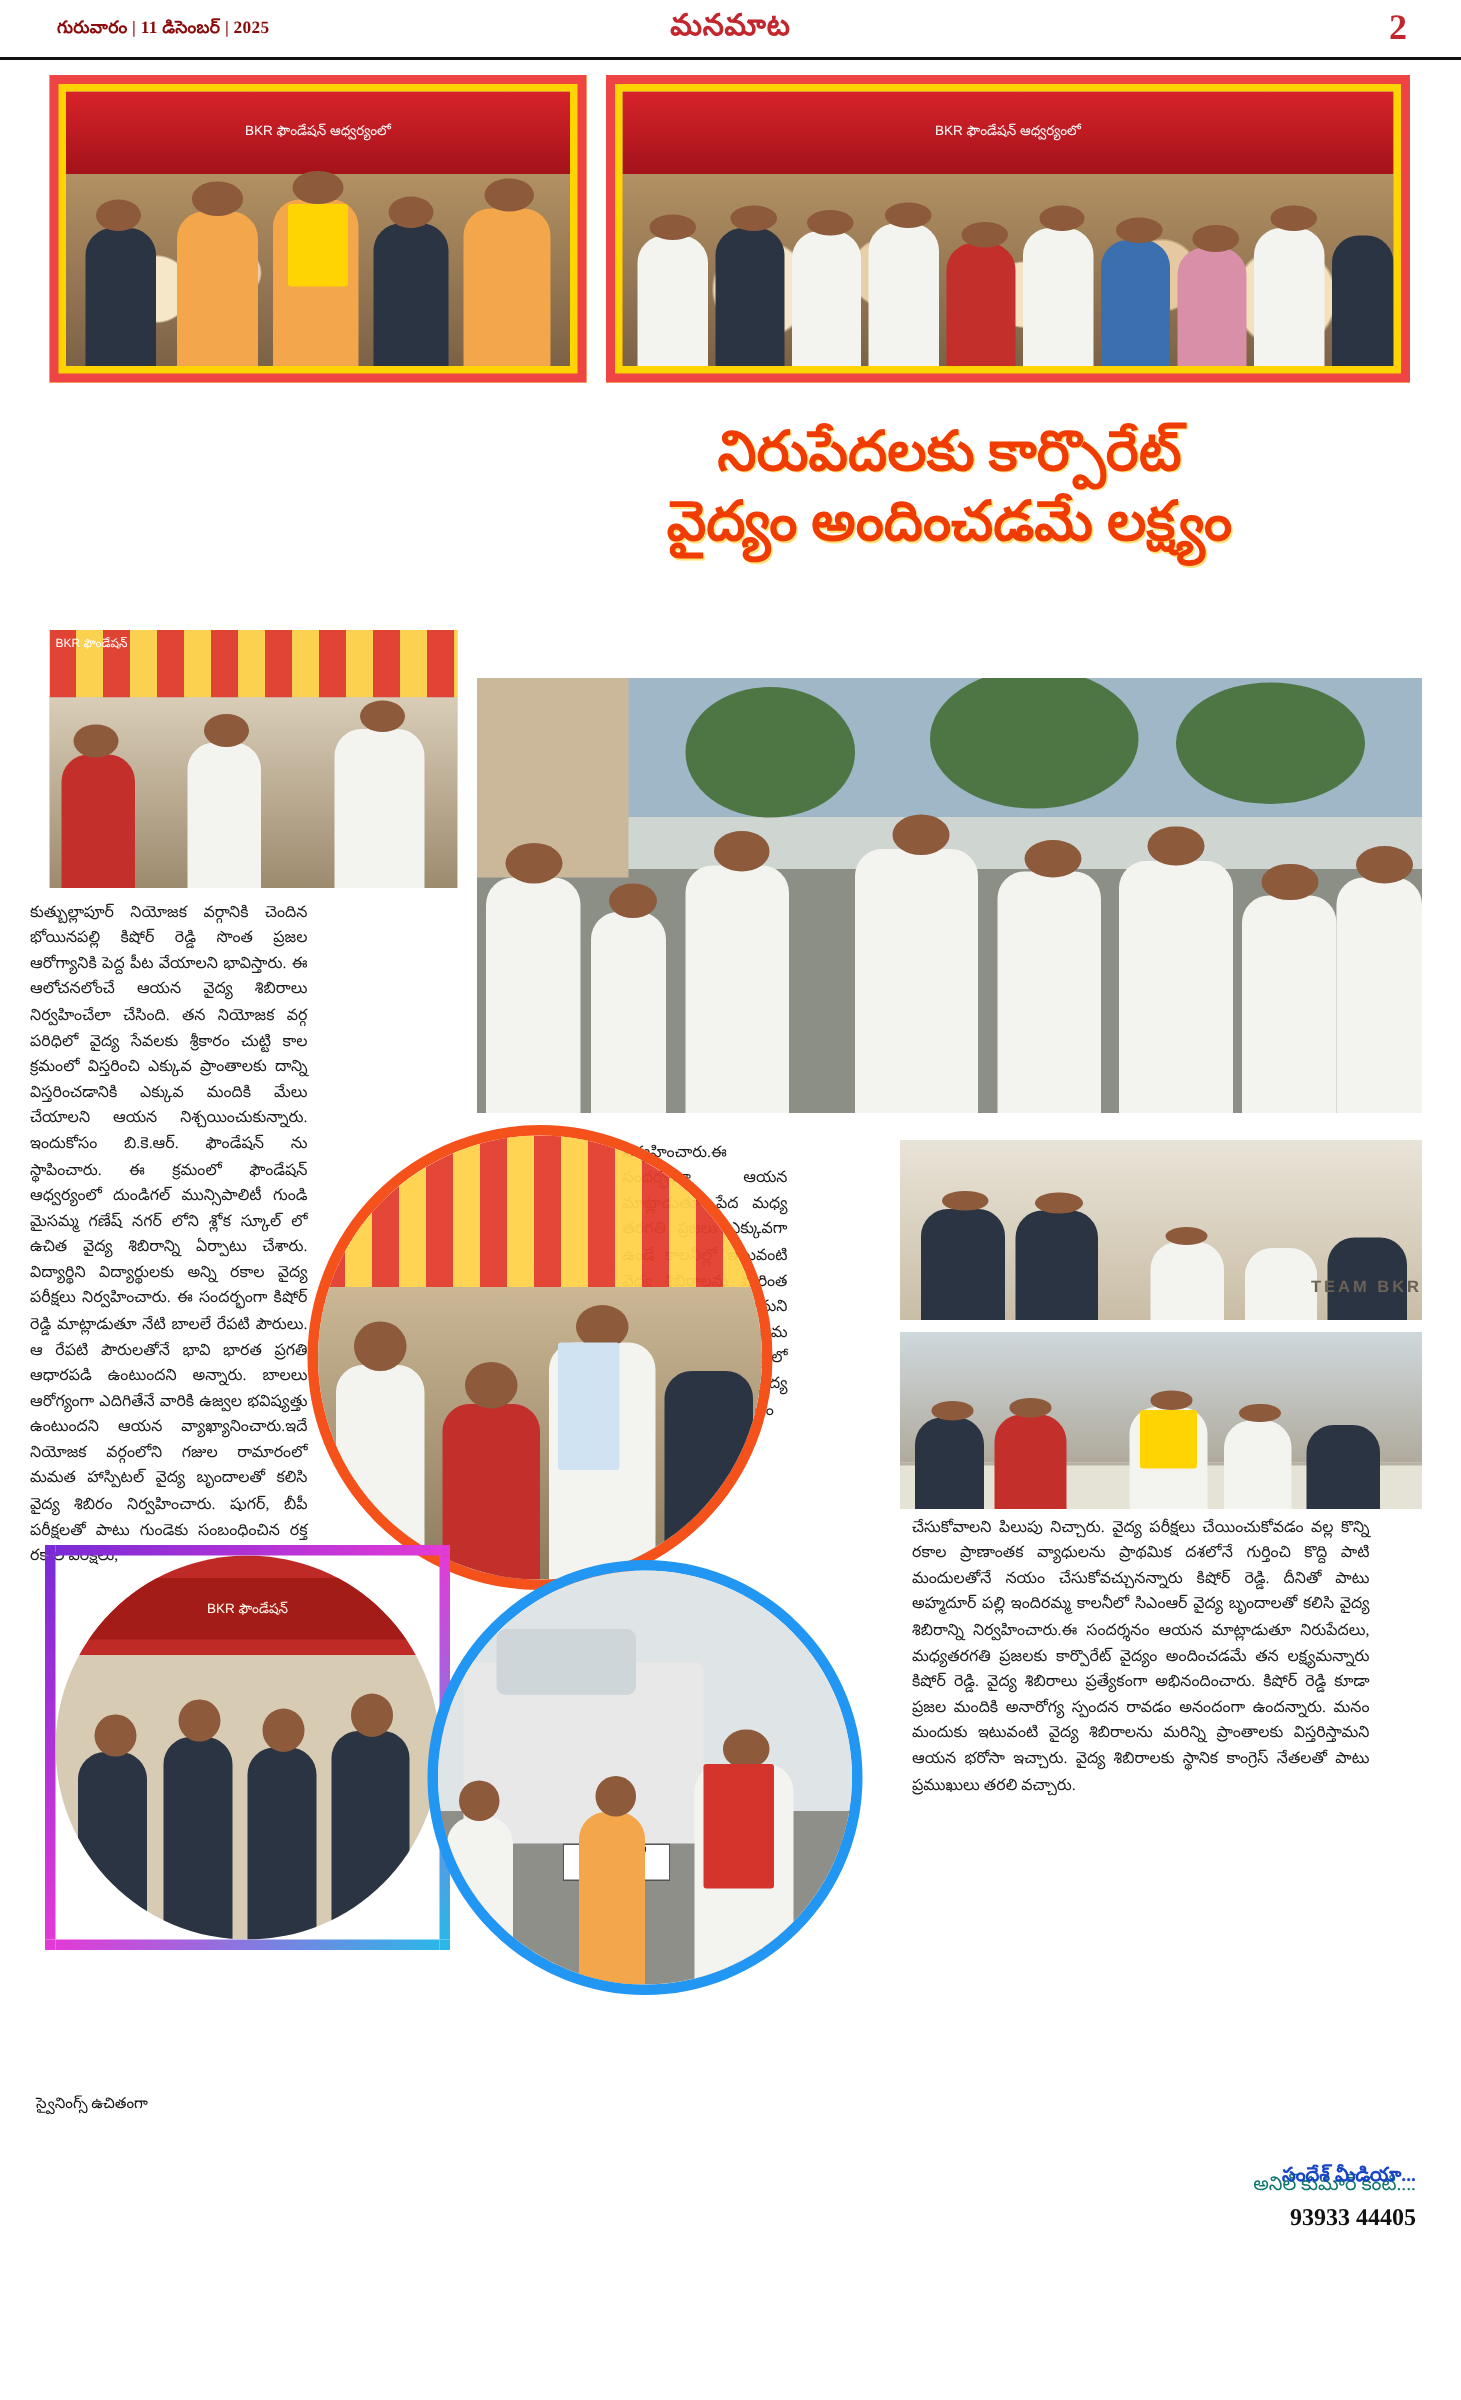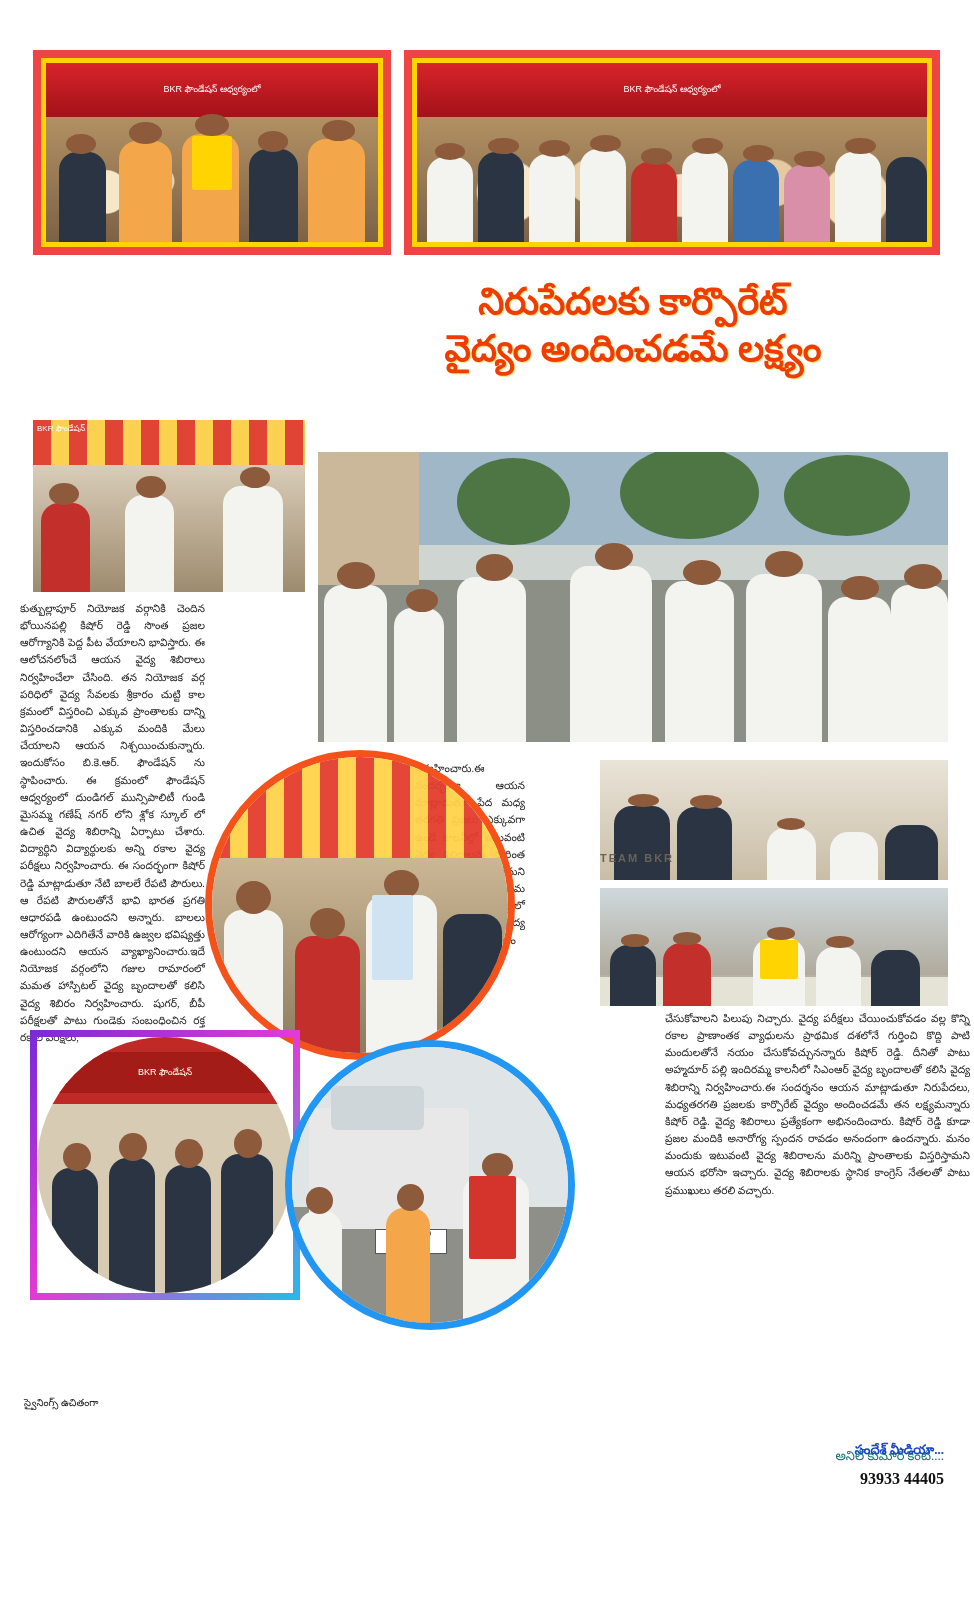--- a/index.html
+++ b/index.html
@@ -47,21 +47,21 @@
   }
   .crowd  { background:
       radial-gradient(circle at 18% 72%, #f6e7c8 0 7%, transparent 7.5%),
       radial-gradient(circle at 34% 66%, #e8cfa8 0 6%, transparent 6.5%),
       radial-gradient(circle at 52% 74%, #f4e2c2 0 7%, transparent 7.5%),
       radial-gradient(circle at 70% 67%, #e6c9a0 0 6%, transparent 6.5%),
       radial-gradient(circle at 86% 75%, #f3e0bd 0 7%, transparent 7.5%),
       linear-gradient(#c9a46f, #7c6246);
   }
 
-  .frame-yellow { border: 8px solid #ef4444; background: #ffd400; }
+  .frame-yellow { border: 6px solid #ef4444; background: #ffd400; }
 
   
   #photo-top-left  { left: 33px;  top: 50px;  width: 358px; height: 205px; }
   #photo-top-right { left: 404px; top: 50px;  width: 536px; height: 205px; }
 
   #photo-top-left .inner, #photo-top-right .inner {
     position: absolute; inset: 5px; overflow: hidden;
   }
 
   
@@ -100,21 +100,21 @@
   .col {
     position: absolute;
     font-family: "Liberation Serif", serif;
     font-size: 10.6px;
     line-height: 1.62;
     color: #1b1b1b;
     text-align: justify;
   }
   #col-1 { left: 20px;  top: 600px; width: 185px; }
   #col-2 { left: 415px; top: 760px; width: 110px; }
-  #col-3 { left: 665px; top: 1010px; width: 305px; }
+  #col-3 { left: 608px; top: 1010px; width: 305px; }
 
   
   .circle {
     position: absolute; border-radius: 50%; overflow: hidden;
   }
   #circle-big {
     left: 205px; top: 750px; width: 310px; height: 310px;
     border: 7px solid #f4521a;
   }
   #circle-left {
@@ -197,20 +197,25 @@
   .shirt-pink  { background: #d98fa8; }
   .shawl {
     position: absolute; background: #ffd400; border-radius: 2px;
   }
 </style>
 </head>
 <body>
 
 <div class="page">
 
+  <div class="masthead">
+    <div class="mast-date">గురువారం | 11 డిసెంబర్ | 2025</div>
+    <div class="mast-logo">మనమాట</div>
+    <div class="mast-page">2</div>
+  </div>
 
   <div class="photo frame-yellow" id="photo-top-left">
     <div class="inner crowd">
       <div class="banner">BKR ఫౌండేషన్ ఆధ్వర్యంలో</div>
       <div class="people">
         <div class="p shirt-dark" style="left:4%;  width:14%; height:70%;"></div>
         <div class="head" style="left:6%;  bottom:68%; width:9%;  height:16%;"></div>
         <div class="p shirt-saff" style="left:22%; width:16%; height:78%;"></div>
         <div class="head" style="left:25%; bottom:76%; width:10%; height:17%;"></div>
         <div class="p shirt-saff" style="left:41%; width:17%; height:84%;"></div>
@@ -307,21 +312,21 @@
     <div class="people">
       <div class="p shirt-dark" style="left:4%;  width:16%; height:86%;"></div>
       <div class="head" style="left:8%;  bottom:84%; width:9%; height:16%;"></div>
       <div class="p shirt-dark" style="left:22%; width:16%; height:84%;"></div>
       <div class="head" style="left:26%; bottom:82%; width:9%; height:16%;"></div>
       <div class="p shirt-white" style="left:48%; width:14%; height:60%;"></div>
       <div class="head" style="left:51%; bottom:58%; width:8%; height:14%;"></div>
       <div class="p shirt-white" style="left:66%; width:14%; height:56%;"></div>
       <div class="p shirt-dark" style="left:82%; width:15%; height:64%;"></div>
     </div>
-    <div style="position:absolute;left:0;right:0;bottom:16px;text-align:left;font-size:11px;font-weight:bold;color:#6b6256;letter-spacing:2px;">TEAM BKR</div>
+    <div style="position:absolute;left:0;right:0;bottom:16px;text-align:right;font-size:11px;font-weight:bold;color:#6b6256;letter-spacing:2px;">TEAM BKR</div>
   </div>
 
   <div class="photo" id="photo-stall">
     <div style="position:absolute;inset:0;background:linear-gradient(#cfd8dd,#a59a85);"></div>
     <div style="position:absolute;left:0;right:0;bottom:0;height:26%;background:#e5e2d6;border-top:2px solid #b7b2a2;"></div>
     <div class="people">
       <div class="p shirt-dark" style="left:3%;  width:13%; height:72%;"></div>
       <div class="head" style="left:6%;  bottom:70%; width:8%; height:15%;"></div>
       <div class="p shirt-red" style="left:18%; width:14%; height:74%;"></div>
       <div class="head" style="left:21%; bottom:72%; width:8%; height:15%;"></div>

